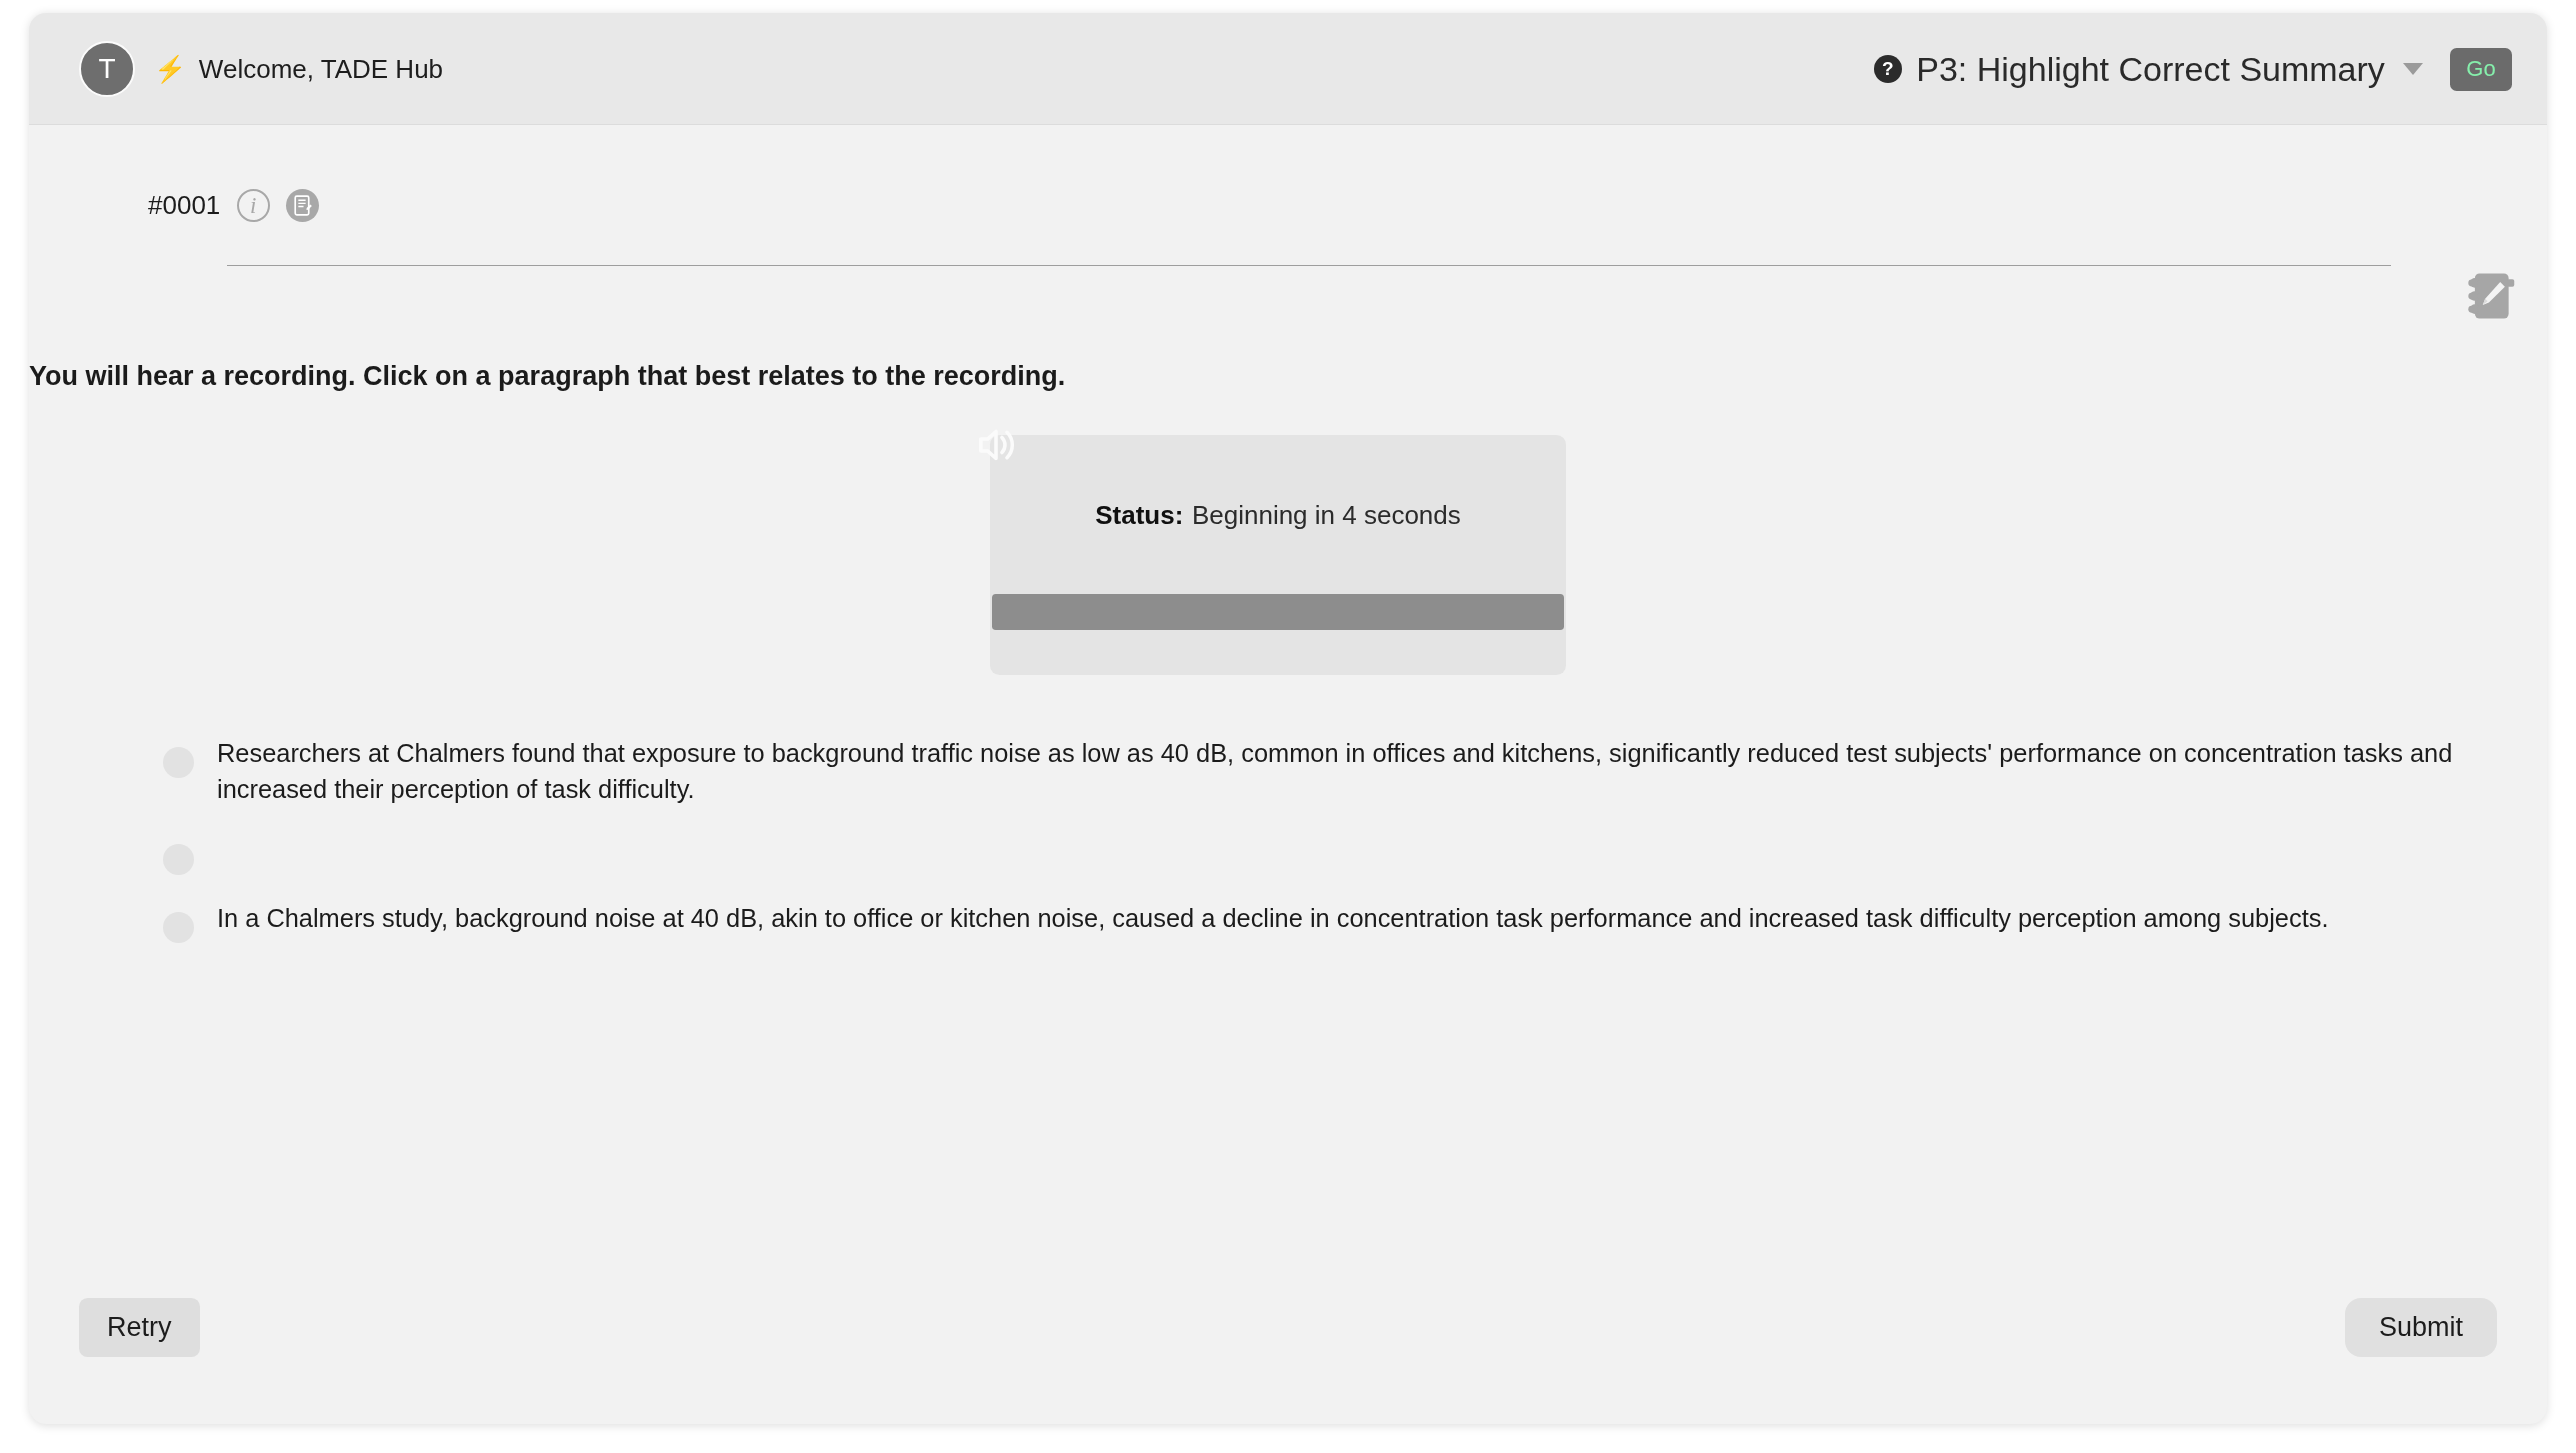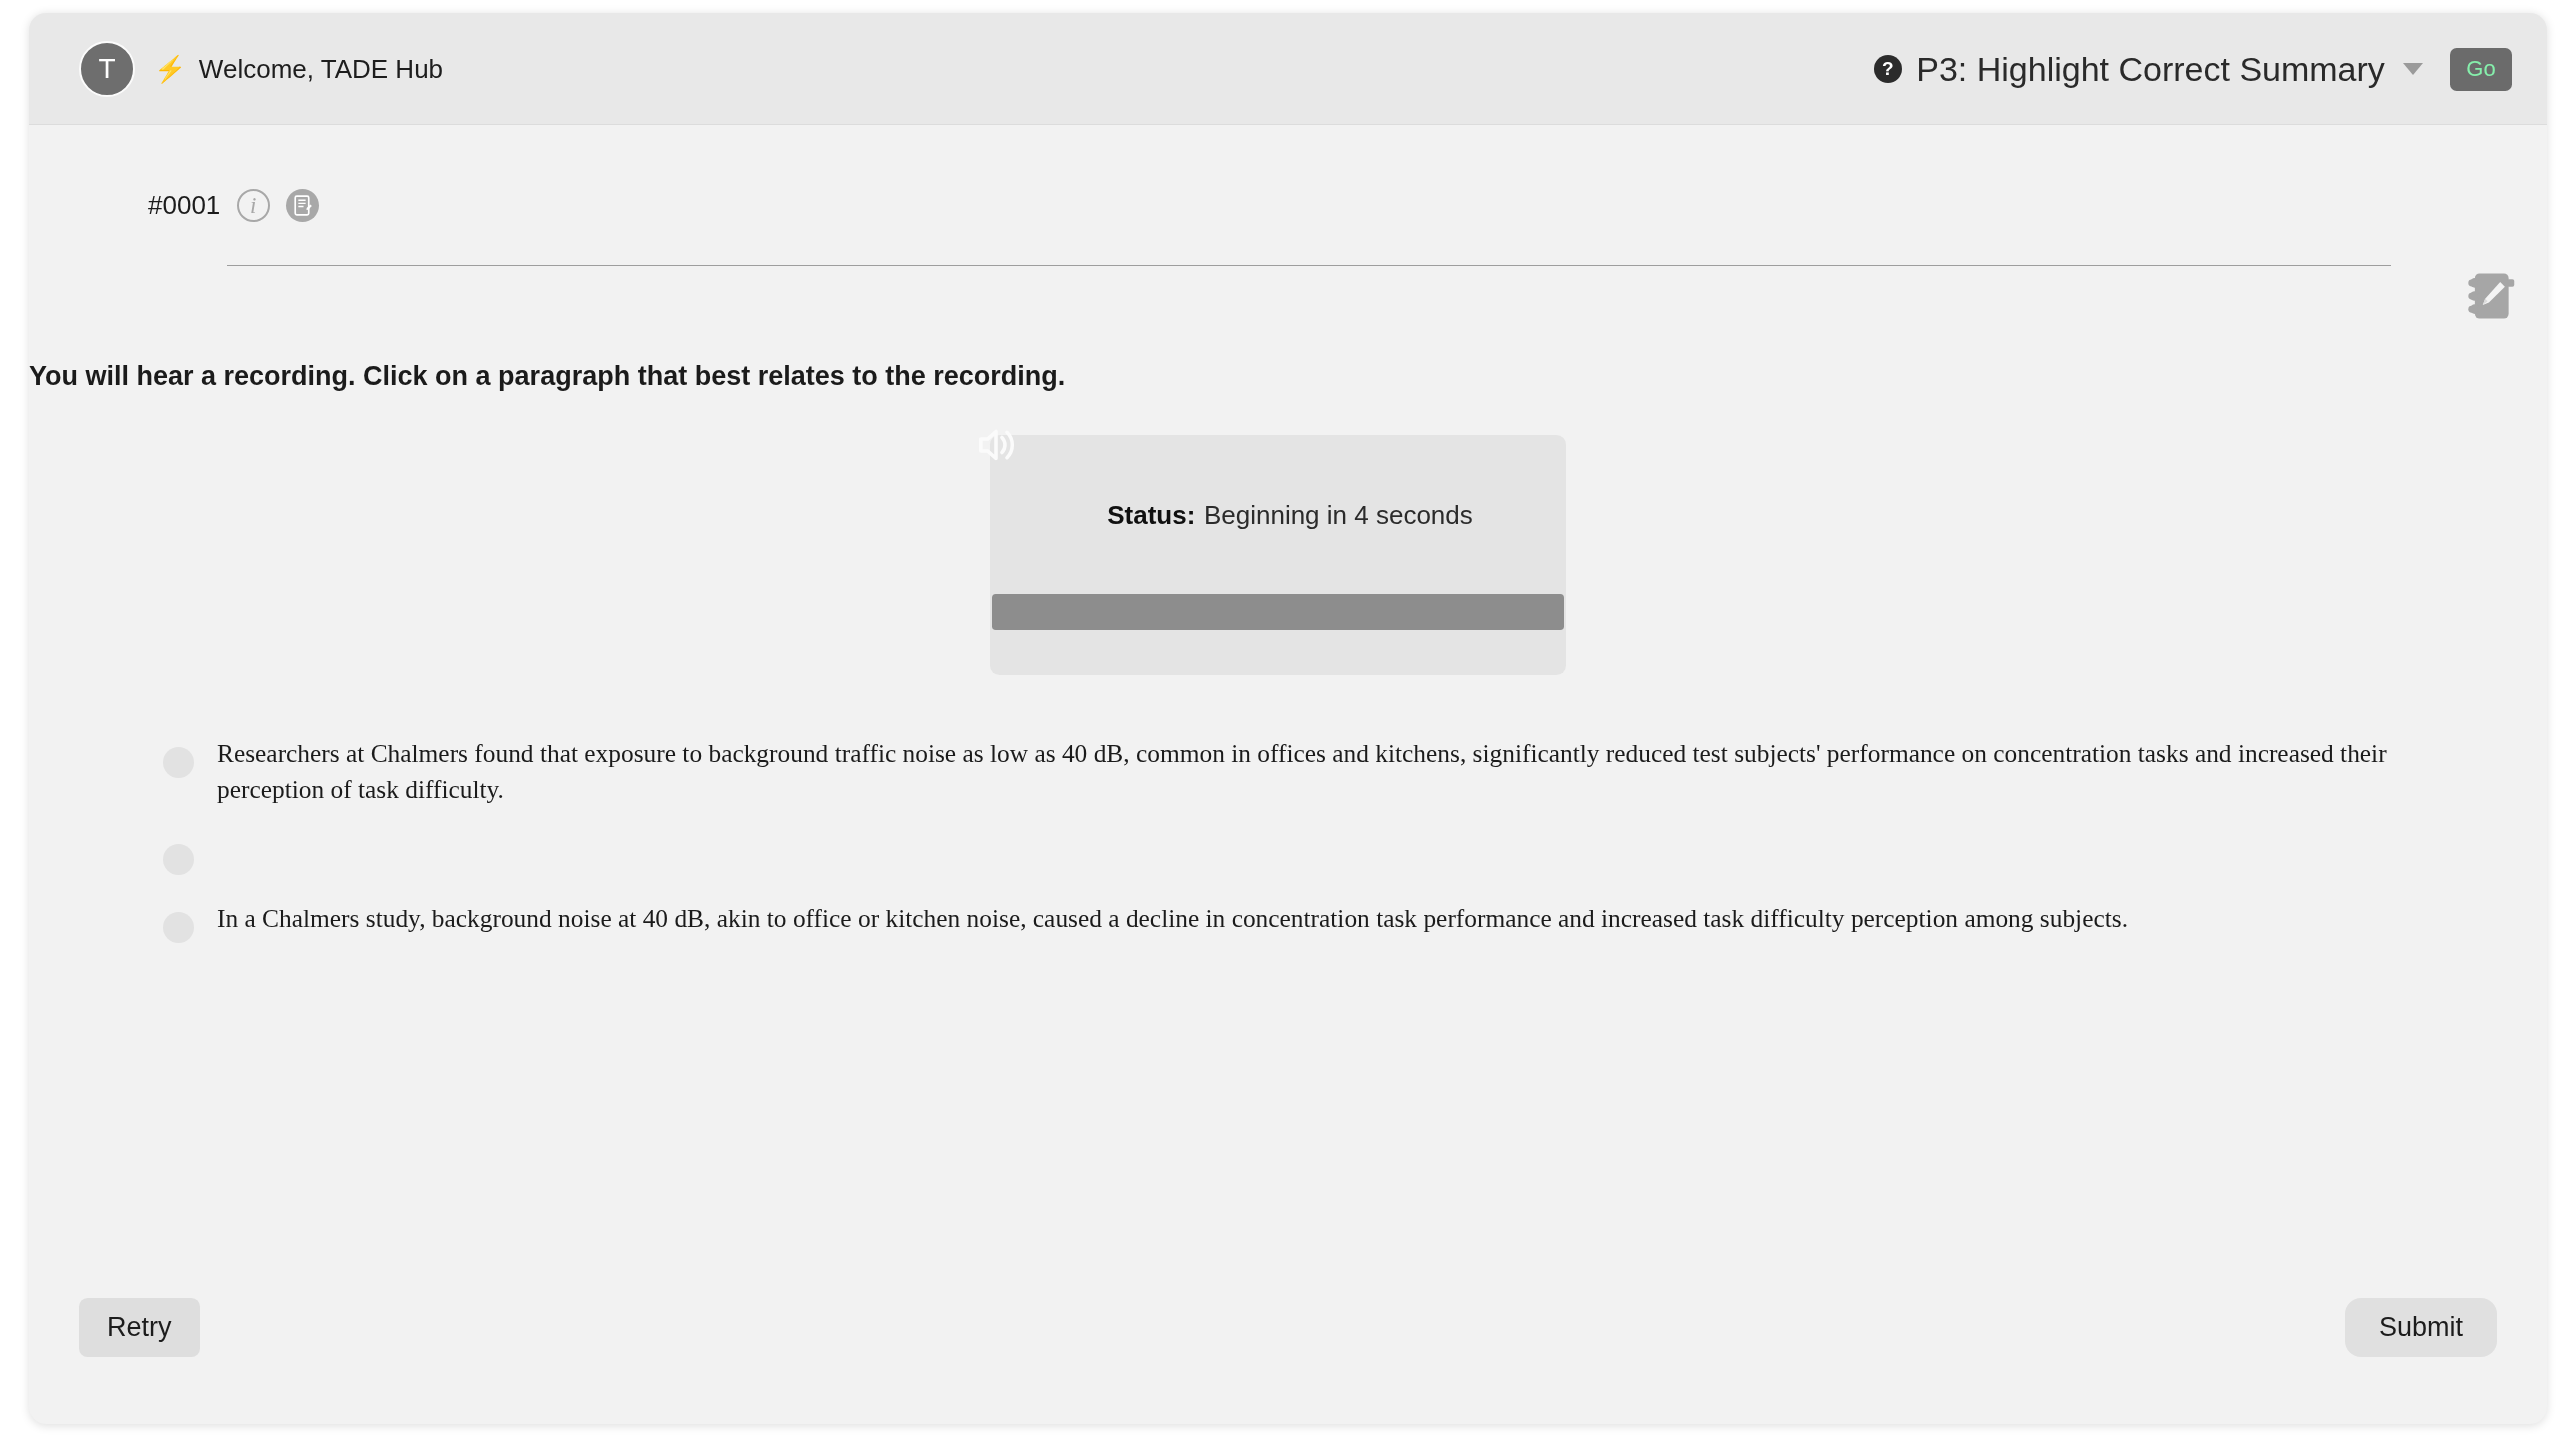--- a/index.html
+++ b/index.html
@@ -204,21 +204,21 @@
   }
   .speaker-icon {
     position: absolute;
     left: -21px;
     top: -17.3px;
     width: 54px;
     height: 54px;
   }
   .status-line {
     position: absolute;
-    left: 12px;
+    left: 0;
     top: 65px;
     width: 100%;
     text-align: center;
     font-size: 26px;
     color: #2b2b2b;
   }
   .status-line b { color: #101010; }
   .status-value { margin-left: 8.6px; }
   .progress-track {
     position: absolute;
@@ -250,21 +250,20 @@
     height: 31px;
     border-radius: 50%;
     background: #e2e2e2;
     margin-top: 11.5px;
   }
   .option-text {
     font-size: 25.4px;
     line-height: 1.42;
     color: #1b1b1b;
     max-width: 2236px;
-    font-family: Liberation Serif, serif;
   }
 
   
   .retry-button {
     position: absolute;
     left: 50px;
     bottom: 67px;
     background: #dedede;
     color: #1c1c1c;
     border: none;

